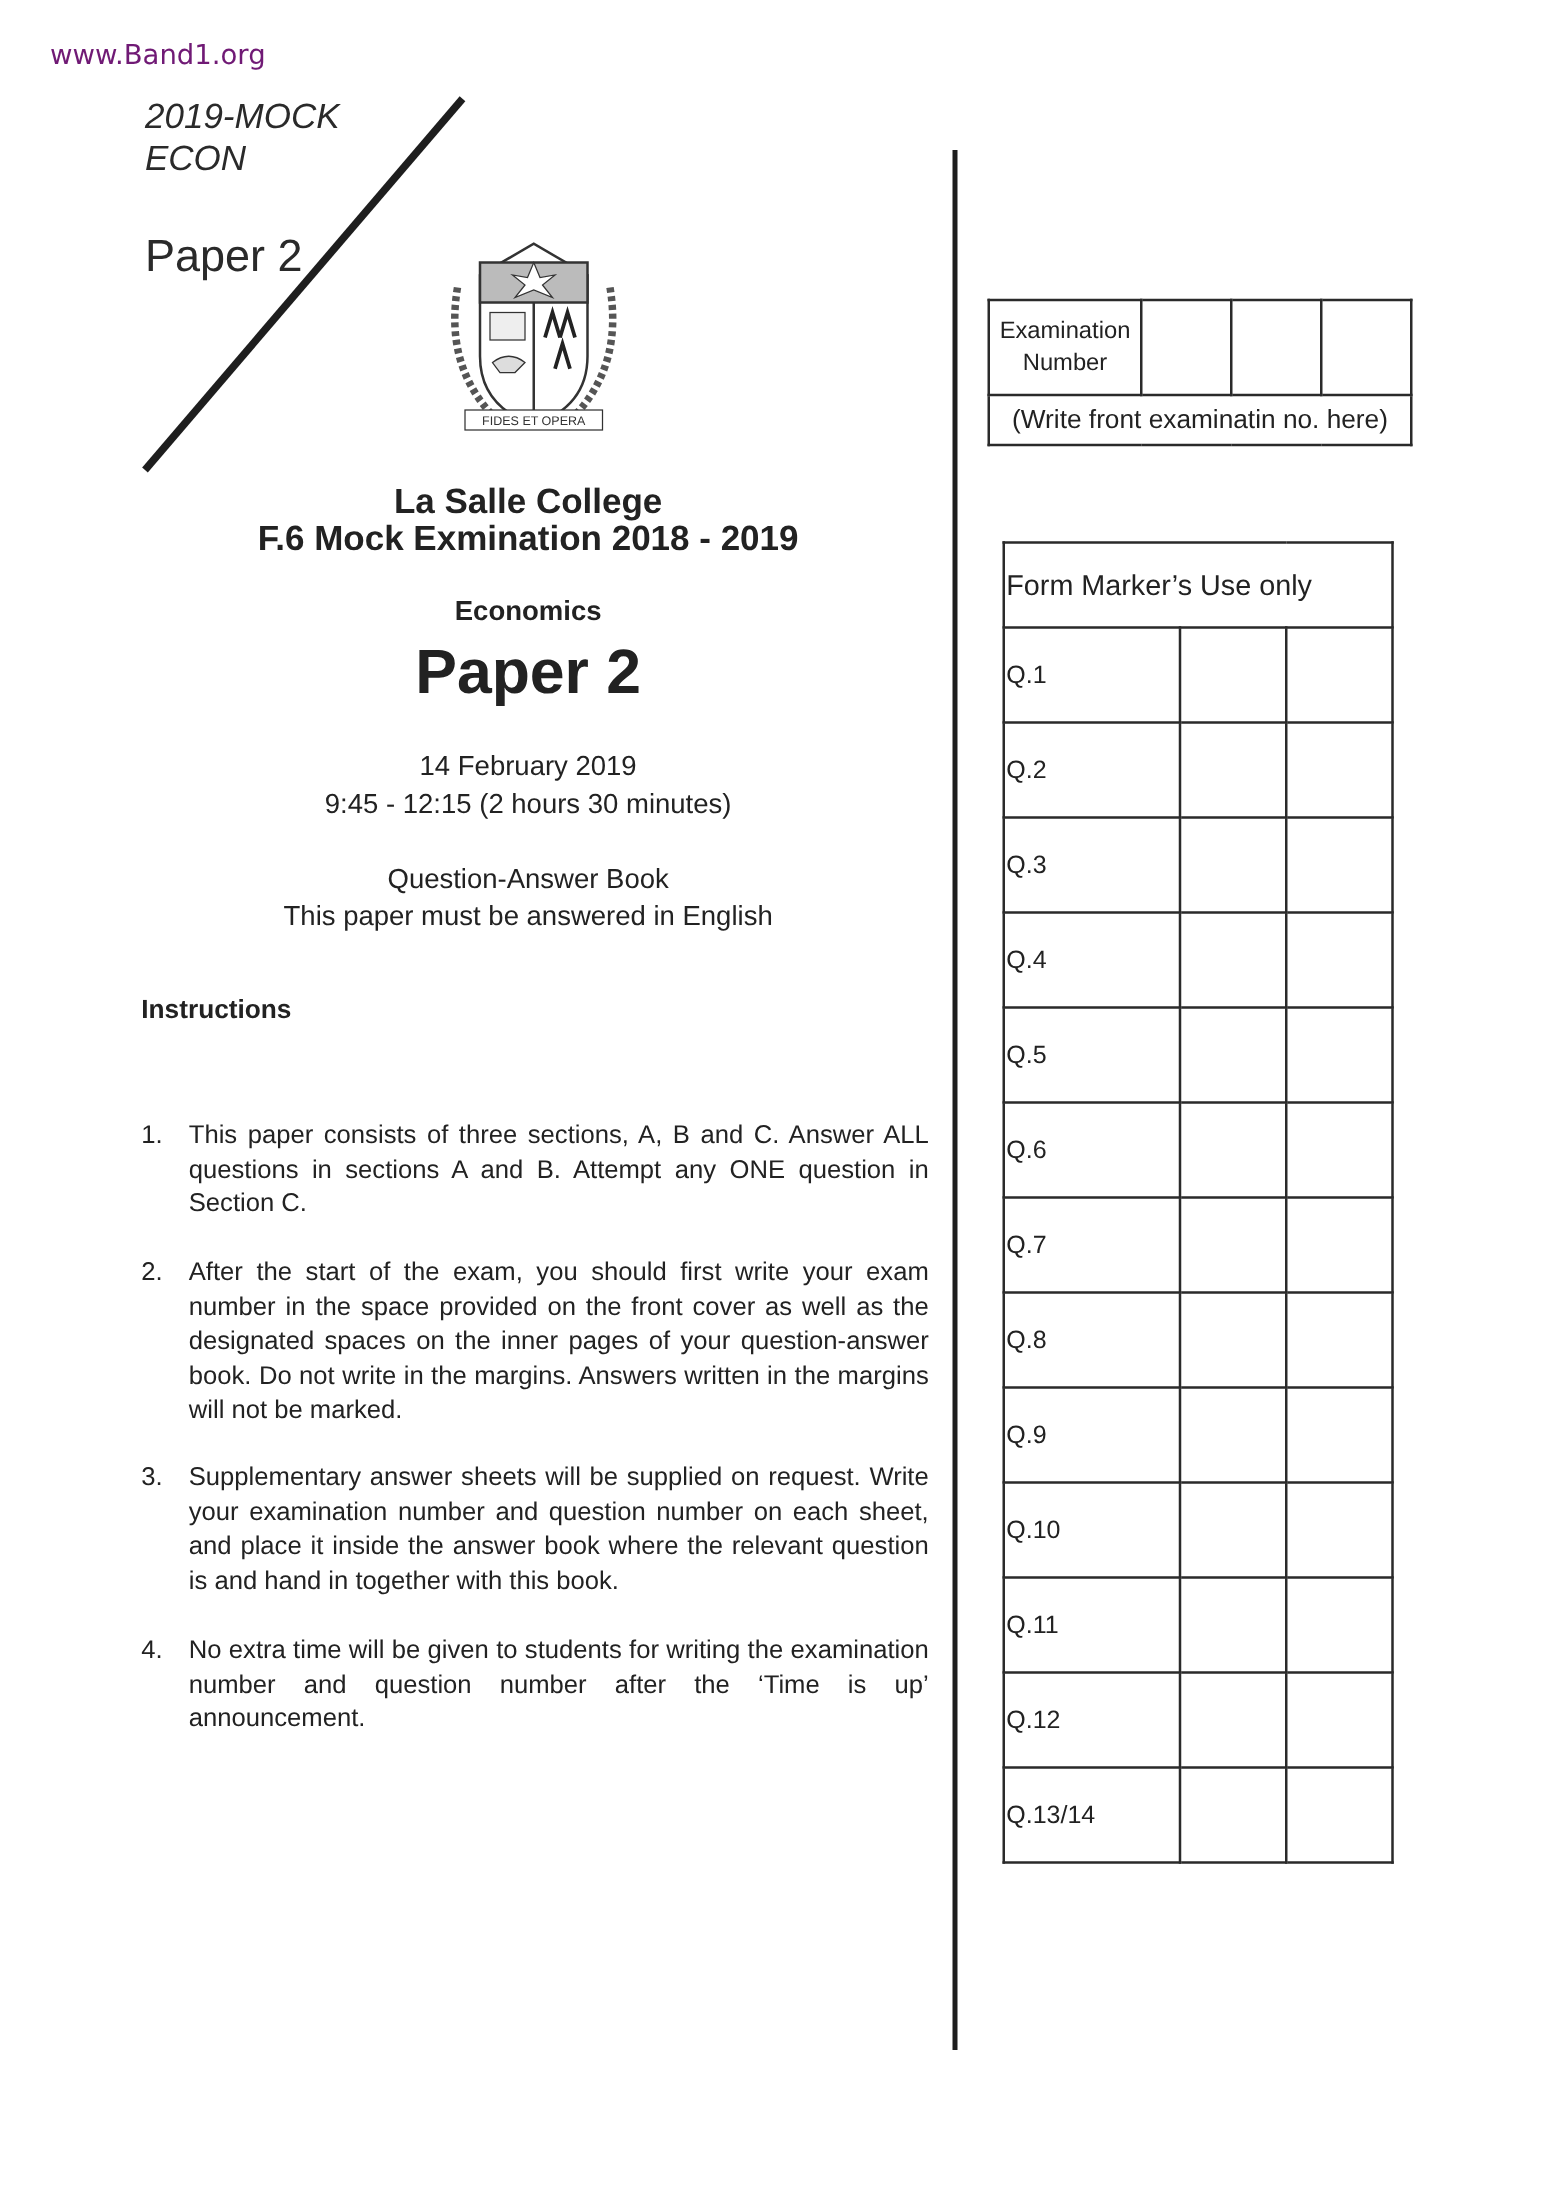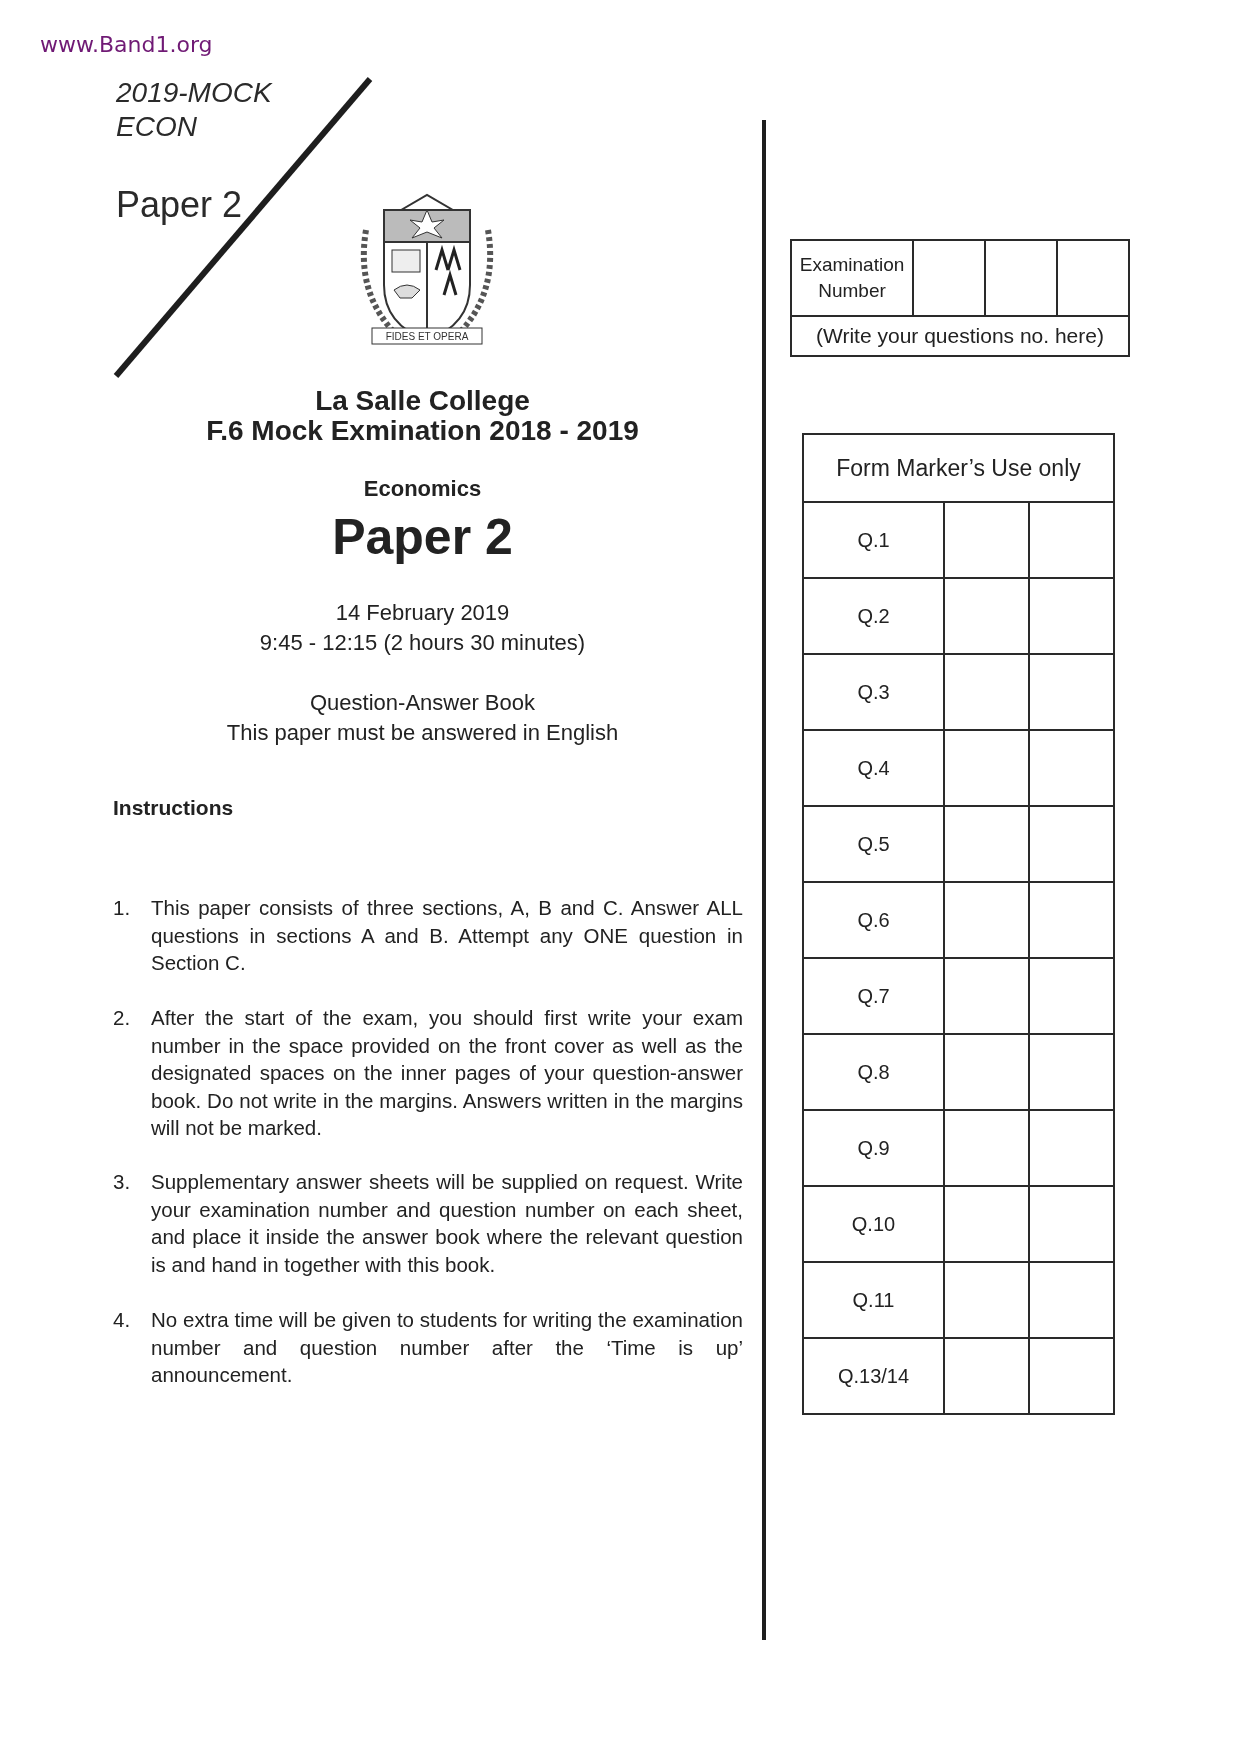--- a/index.html
+++ b/index.html
@@ -21,21 +21,21 @@
   .instr .num { position:absolute; left:0; top:0; }
   .instr .txt { margin-left:38px; text-align:justify; }
   .vline { left:762px; top:120px; width:4px; height:1520px; background:#1e1e1e; }
   table { border-collapse:collapse; }
   .exam-no { left:790px; top:213px;margin-top:26px; }
   .exam-no td { border:2.5px solid #2a2a2a; height:72px; }
   .exam-no .lbl { width:118px; text-align:center; font-size:19px; line-height:26px; }
   .exam-no .box { width:68px; }
   .exam-no .hint { height:36px; text-align:center; font-size:21px; }
   .marker { left:802px; top:433px; }
-  .marker td { border:2.5px solid #2a2a2a; height:72px; text-align:center; font-size:20px; }
+  .marker td { border:2.5px solid #2a2a2a; height:72px; font-size:20px; }
   .marker .head { height:64px; font-size:23px; }
   .marker .q { width:137px; }
   .marker .c { width:81px; }
 </style>
 </head>
 <body>
 
 <div class="abs watermark">www.Band1.org</div>
 <div class="abs mock">
   <div>2019-MOCK</div>
@@ -97,21 +97,21 @@
 
 <table class="abs exam-no">
   <tbody>
       <tr>
     <td class="lbl">Examination Number</td>
     <td class="box"></td>
     <td class="box"></td>
     <td class="box"></td>
   </tr>
   <tr>
-    <td colspan="4" class="hint">(Write your questions no. here)</td>
+    <td colspan="4" class="hint">(Write front examinatin no. here)</td>
   </tr>
 </tbody>
   </table>
 
 <table class="abs marker">
   <tbody>
       <tr>
         <td colspan="3" class="head">Form Marker’s Use only</td>
       </tr>
   <tr>
@@ -163,18 +163,23 @@
         <td class="q">Q.10</td>
         <td class="c"></td>
         <td class="c"></td>
       </tr>
   <tr>
         <td class="q">Q.11</td>
         <td class="c"></td>
         <td class="c"></td>
       </tr>
   <tr>
+        <td class="q">Q.12</td>
+        <td class="c"></td>
+        <td class="c"></td>
+      </tr>
+  <tr>
         <td class="q">Q.13/14</td>
         <td class="c"></td>
         <td class="c"></td>
       </tr>
 </tbody>
   </table>
 
 </body></html>

